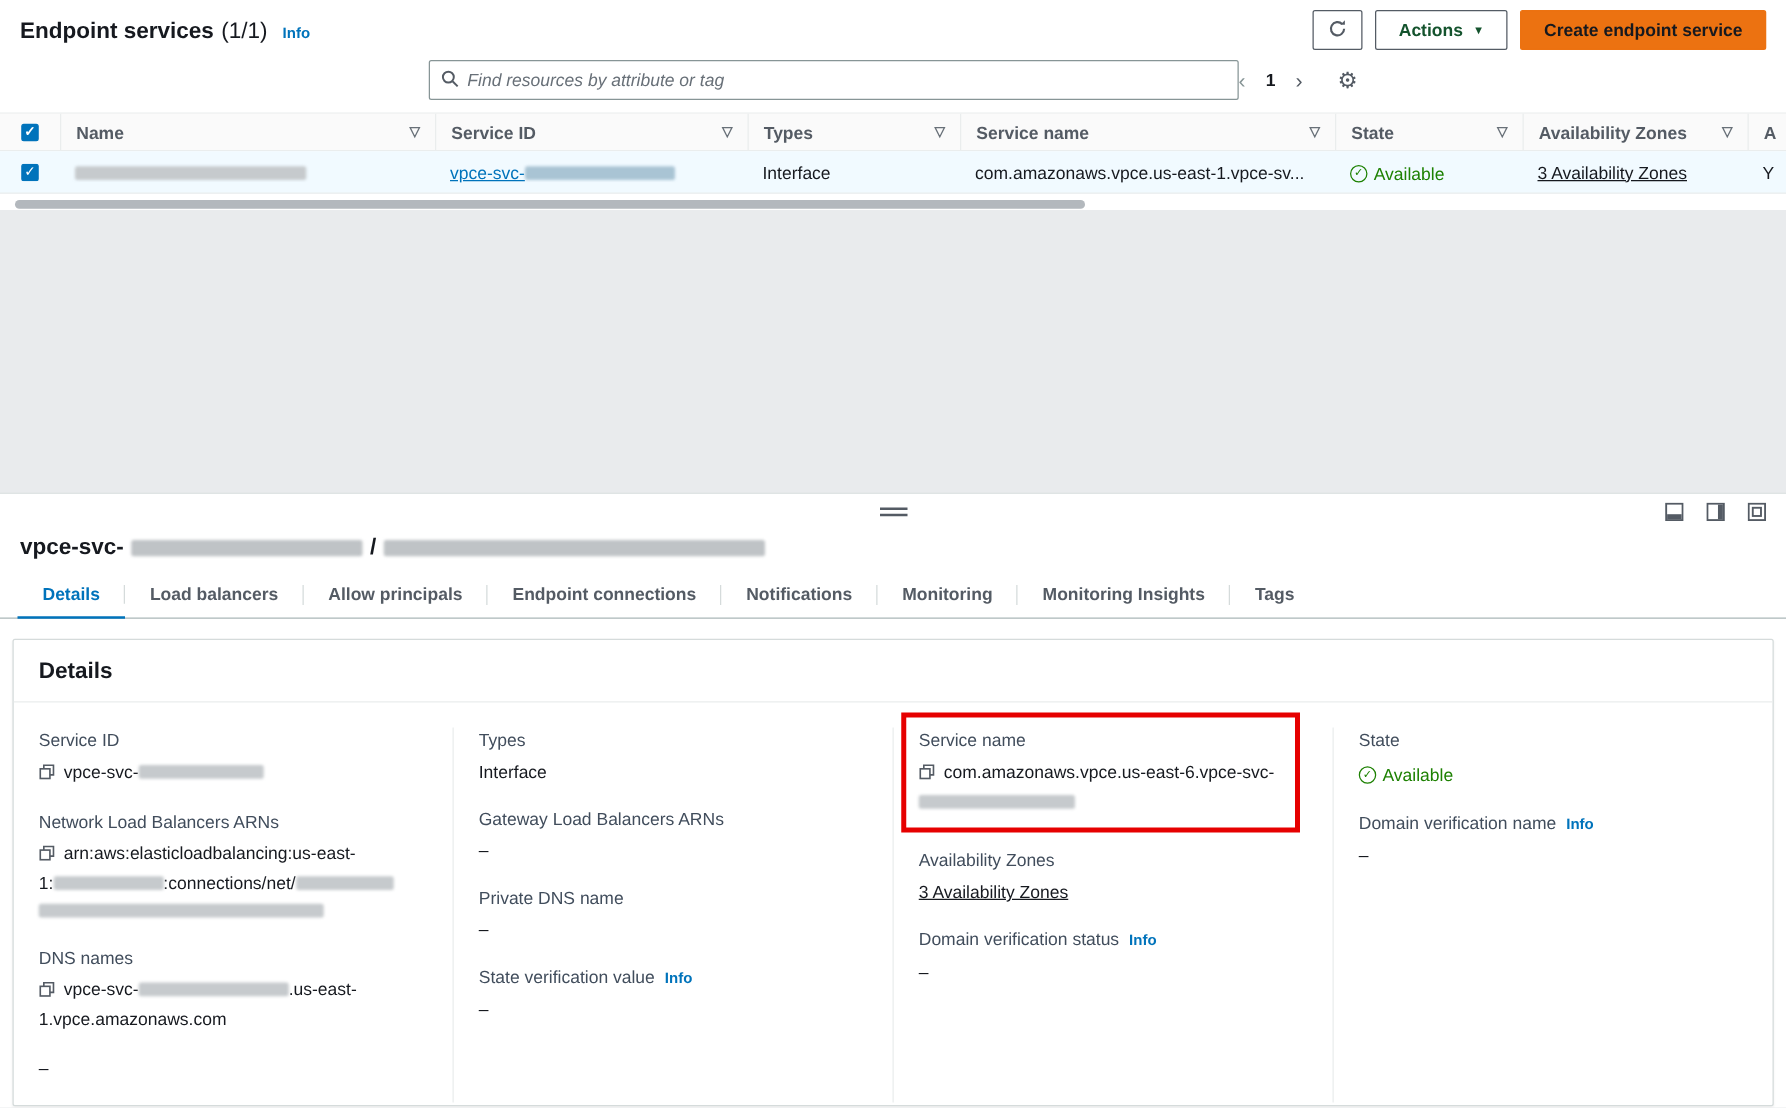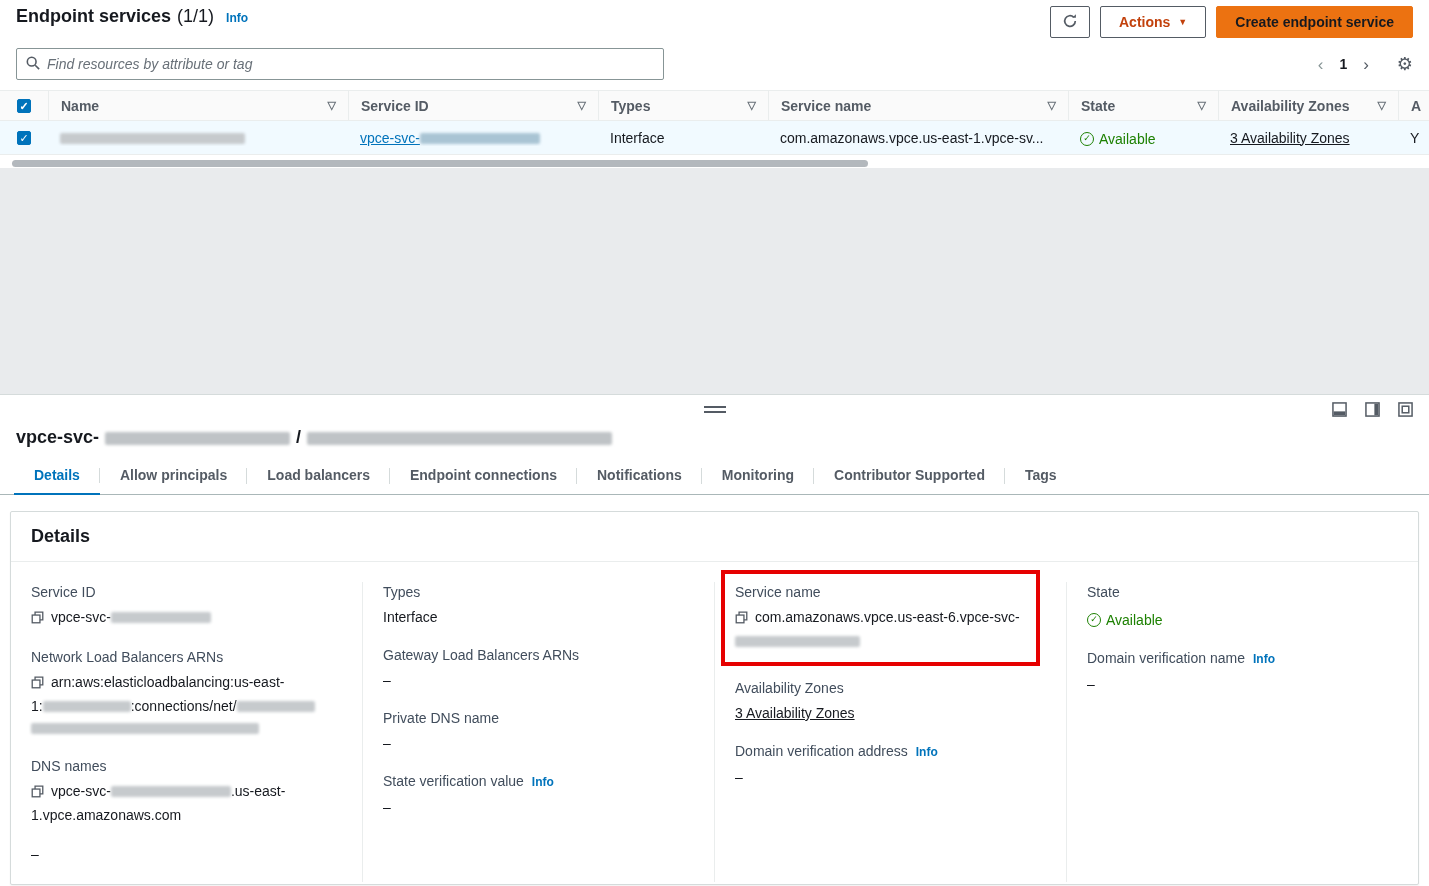--- a/index.html
+++ b/index.html
@@ -1,32 +1,32 @@
 <!DOCTYPE html>
 <html><head>
 <meta charset="utf-8">
 <style>
   * { box-sizing: border-box; margin: 0; padding: 0; }
   html,body { width:1429px; height:886px; overflow:hidden; }
   body { font-family:"Liberation Sans", sans-serif; font-size:14px; color:#16191f; background:#e9ebed; }
 
   
   .top-section { background:#fff; padding-top:6px; }
-  .header-row { display:flex; justify-content:space-between; align-items:flex-start; height:36px; padding:0 16px; }
+  .header-row { display:flex; justify-content:space-between; align-items:center; height:36px; padding:0 16px; }
   .page-title { font-size:18px; font-weight:700; display:flex; align-items:baseline; gap:6px; }
   .count { font-weight:400; color:#16191f; }
   .info-link { color:#0073bb; font-size:12px; font-weight:700; text-decoration:none; cursor:pointer; margin-left:6px; }
   .header-actions { display:flex; gap:10px; align-items:center; }
-  .btn { background:#fff; border:1px solid #545b64; border-radius:2px; color:#c2410c; font-weight:700;
+  .btn { background:#fff; border:1px solid #545b64; border-radius:2px; color:#14532d; font-weight:700;
          font-size:14px; padding:5px 18px; height:32px; cursor:pointer; display:inline-flex; align-items:center; gap:8px; font-family:inherit; }
   .icon-btn { padding:5px 11px; }
   .btn-primary { background:#ec7211; border-color:#ec7211; color:#16191f; }
   .caret { font-size:9px; }
 
-  .toolbar-row { display:flex; justify-content:space-between; align-items:center; margin:6px 16px 10px; height:32px; }
+  .toolbar-row { display:flex; justify-content:center; align-items:center; margin:6px 16px 10px; height:32px; }
   .search-box { width:648px; height:32px; border:1px solid #879596; border-radius:2px; display:flex; align-items:center; padding:0 9px; gap:7px; background:#fff; }
   .search-box input { border:none; outline:none; flex:1; font-size:14px; font-style:italic; font-family:inherit; background:transparent; color:#16191f; }
   .search-box input::placeholder { color:#687078; font-style:italic; }
   .pagination { display:flex; align-items:center; gap:16px; color:#879596; font-size:17px; }
   .pg-num { color:#16191f; font-weight:700; font-size:14px; cursor:pointer; }
   .pg-chevron { cursor:pointer; line-height:1; }
   .pg-chevron.next { color:#545b64; }
   .gear { font-size:18px; color:#545b64; margin-left:12px; cursor:pointer; line-height:1; }
 
   
@@ -228,26 +228,26 @@
 
     <h2 class="panel-title">
       <span>vpce-svc-</span>
         <span class="redact redact-title" style="width:185px"></span>
       <span>/</span>
       <span class="redact redact-title" style="width:305px"></span>
     </h2>
 
     <div class="tabs">
       <span class="tab active">Details</span>
+      <span class="tab">Load balancers</span>
       <span class="tab">Allow principals</span>
-      <span class="tab">Load balancers</span>
       <span class="tab">Endpoint connections</span>
       <span class="tab">Notifications</span>
       <span class="tab">Monitoring</span>
-      <span class="tab">Contributor Supported</span>
+      <span class="tab">Monitoring Insights</span>
       <span class="tab">Tags</span>
     </div>
 
     <div class="details-card">
       <div class="card-header">Details</div>
       <div class="card-body">
 
         <div class="dcol">
           <div class="field">
             <div class="flabel">Service ID</div>
@@ -316,21 +316,21 @@
               </div>
             </div>
           </div>
           <div class="field">
             <div class="flabel">Availability Zones</div>
             <div class="fvalue">
               <span class="az-link">3 Availability Zones</span>
             </div>
           </div>
           <div class="field">
-            <div class="flabel"><span>Domain verification address</span><a class="finfo">Info</a></div>
+            <div class="flabel"><span>Domain verification status</span><a class="finfo">Info</a></div>
             <div class="fvalue">–</div>
           </div>
         </div>
 
         <div class="dcol">
           <div class="field">
             <div class="flabel">State</div>
             <div class="fvalue">
               <span class="status">
                 <span class="ok-icon">✓</span>

